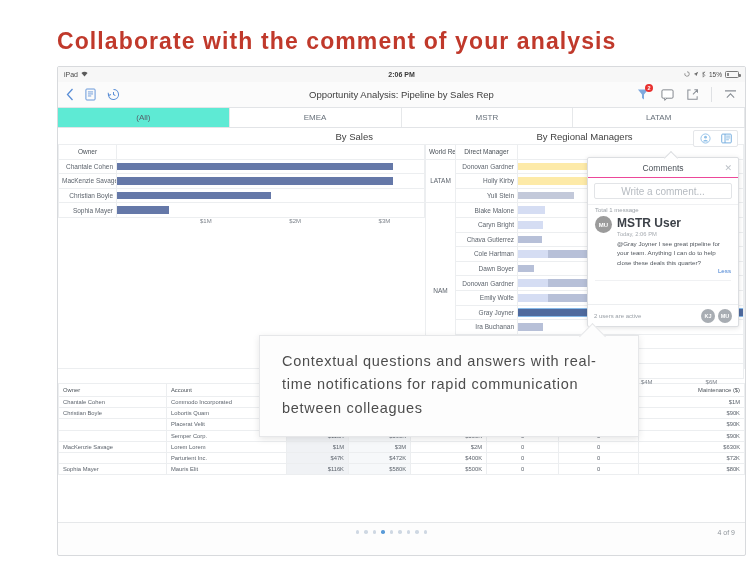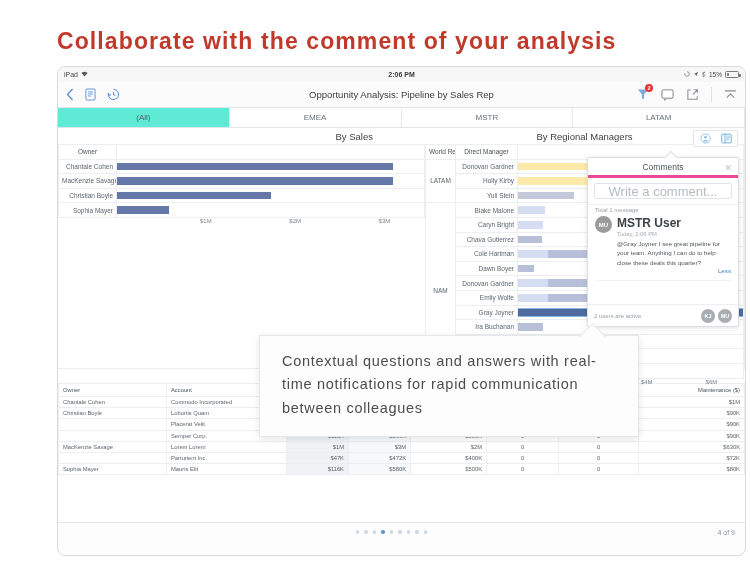--- a/index.html
+++ b/index.html
@@ -20,21 +20,21 @@
     letter-spacing: 1.1px;
     white-space: nowrap;
   }
   
   .device {
     position: absolute;
     left: 57px; top: 66px;
     width: 689px; height: 490px;
     background: #fdfdfd;
     border: 1px solid #d8dadd;
-    border-radius: 8px;
+    border-radius: 2px;
     overflow: hidden;
   }
   
   .statusbar {
     height: 15px;
     display: flex;
     align-items: center;
     background: #f7f7f7;
     font-size: 7px;
     color: #4a4a4a;
@@ -193,28 +193,28 @@
   }
   .comments:before {
     content: ""; position: absolute; top: -5px; right: 62px;
     width: 9px; height: 9px; background: #fff;
     border-left: 1px solid #dcdee1; border-top: 1px solid #dcdee1;
     transform: rotate(45deg);
   }
   .cm-head {
     height: 20px; display: flex; align-items: center; justify-content: center;
     font-size: 8.5px; color: #4a5158; position: relative;
-    border-bottom: 3px solid #ec4899;
+    border-bottom: 1px solid #ec4899;
   }
   .cm-close { position: absolute; right: 6px; top: 5px; color: #bdc2c8; font-size: 9px; cursor: pointer; }
   .cm-input {
     margin: 5px 6px; height: 16px;
     border: 1px solid #e2e4e7; border-radius: 2px;
     display: flex; align-items: center; justify-content: center;
-    font-size: 13px; color: #b6bbc1; background: #fff; cursor: text;
+    font-size: 10px; color: #b6bbc1; background: #fff; cursor: text;
   }
   .cm-total {
     font-size: 6px; color: #9aa0a7;
     padding: 2px 7px 3px;
     border-top: 1px solid #f0f1f3;
   }
   .cm-body { flex: 1; padding: 0 7px; position: relative; }
   .cm-msg { display: flex; gap: 5px; padding-bottom: 6px; border-bottom: 1px solid #f0f1f3; }
   .avatar {
     width: 17px; height: 17px; border-radius: 50%;

